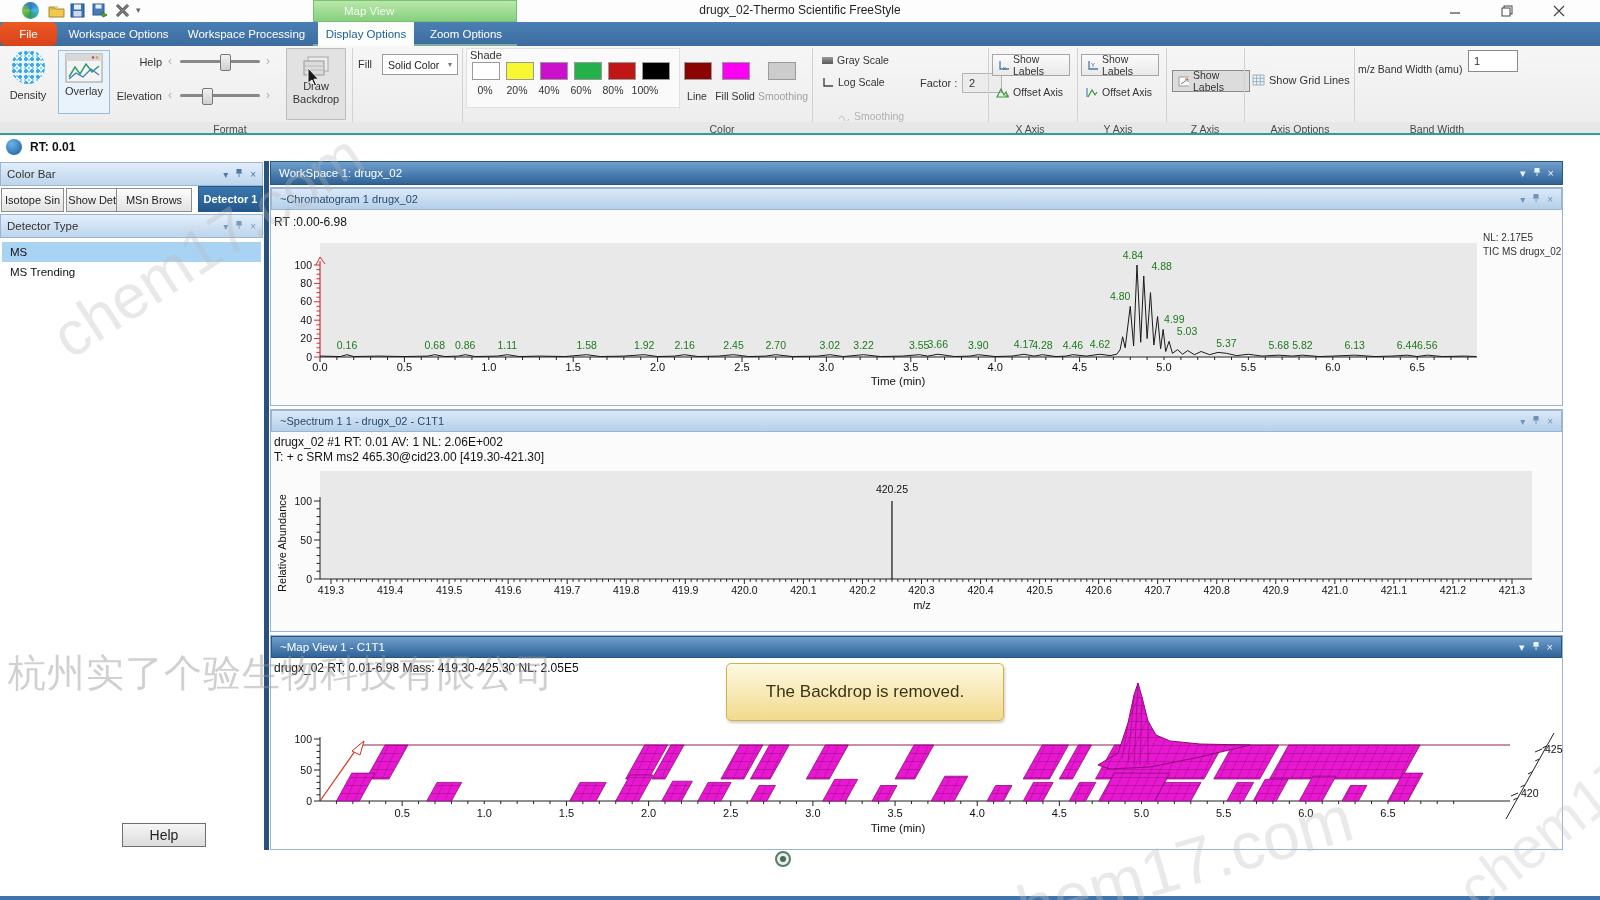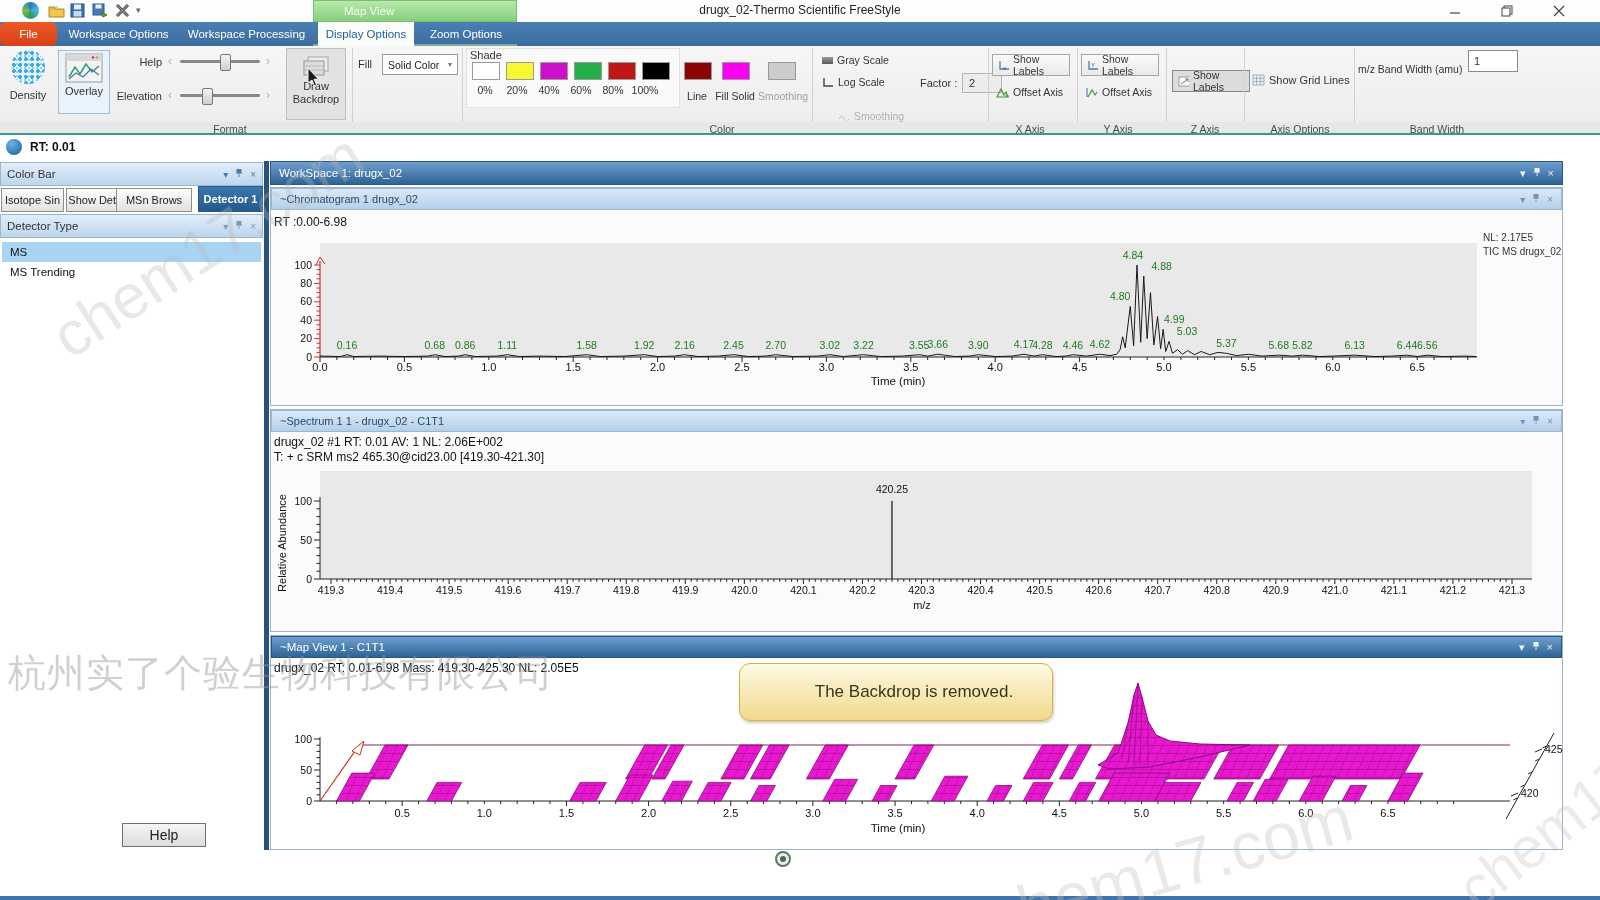--- a/index.html
+++ b/index.html
@@ -41,21 +41,21 @@
   .lrow{font-size:11.5px;color:#111;display:flex;align-items:center;padding-left:8px;box-sizing:border-box;}
   #helpbtn{border:1px solid #6f6f6f;background:linear-gradient(#f6f6f6,#dcdcdc);font-size:14px;color:#222;display:flex;align-items:center;justify-content:center;}
   
   #main{left:270px;top:161px;width:1293px;height:689px;background:#fff;}
   .wshdr{background:linear-gradient(#6f9fce,#2e6396);color:#fff;font-size:11.5px;display:flex;align-items:center;padding:0 8px;box-sizing:border-box;border:1px solid #28567e;}
   .subhdr{background:linear-gradient(#dbe9f8,#b5cfe9);color:#274b6d;font-size:11px;display:flex;align-items:center;padding:0 8px;box-sizing:border-box;border:1px solid #9ab6d2;}
   .paneinfo{font-size:12px;color:#111;}
   .paneborder{border:1px solid #9ab4d0;box-sizing:border-box;background:#fbfbfb;}
   #plots{left:0;top:0;pointer-events:none;}
   
-  #tooltip{left:469px;top:502px;width:276px;height:56px;border:1px solid #cdb254;border-radius:11px;background:linear-gradient(#fdf9e3,#f2da8c);box-shadow:1px 2px 3px rgba(120,110,60,.35);display:flex;align-items:center;justify-content:center;font-size:17px;color:#3c3418;padding-left:36px;}
+  #tooltip{left:456px;top:502px;width:276px;height:56px;border:1px solid #cdb254;border-radius:5px;background:linear-gradient(#fdf9e3,#f2da8c);box-shadow:1px 2px 3px rgba(120,110,60,.35);display:flex;align-items:center;justify-content:center;font-size:17px;color:#3c3418;}
   
   .wm{color:rgba(150,150,150,.45);pointer-events:none;white-space:nowrap;}
   #bottombar{left:0;top:896px;width:1600px;height:4px;background:#3f74ab;}
 </style>
 </head>
 <body>
 
 <div id="screen" class="nosel">
 
   <div id="titlebar" class="abs">

